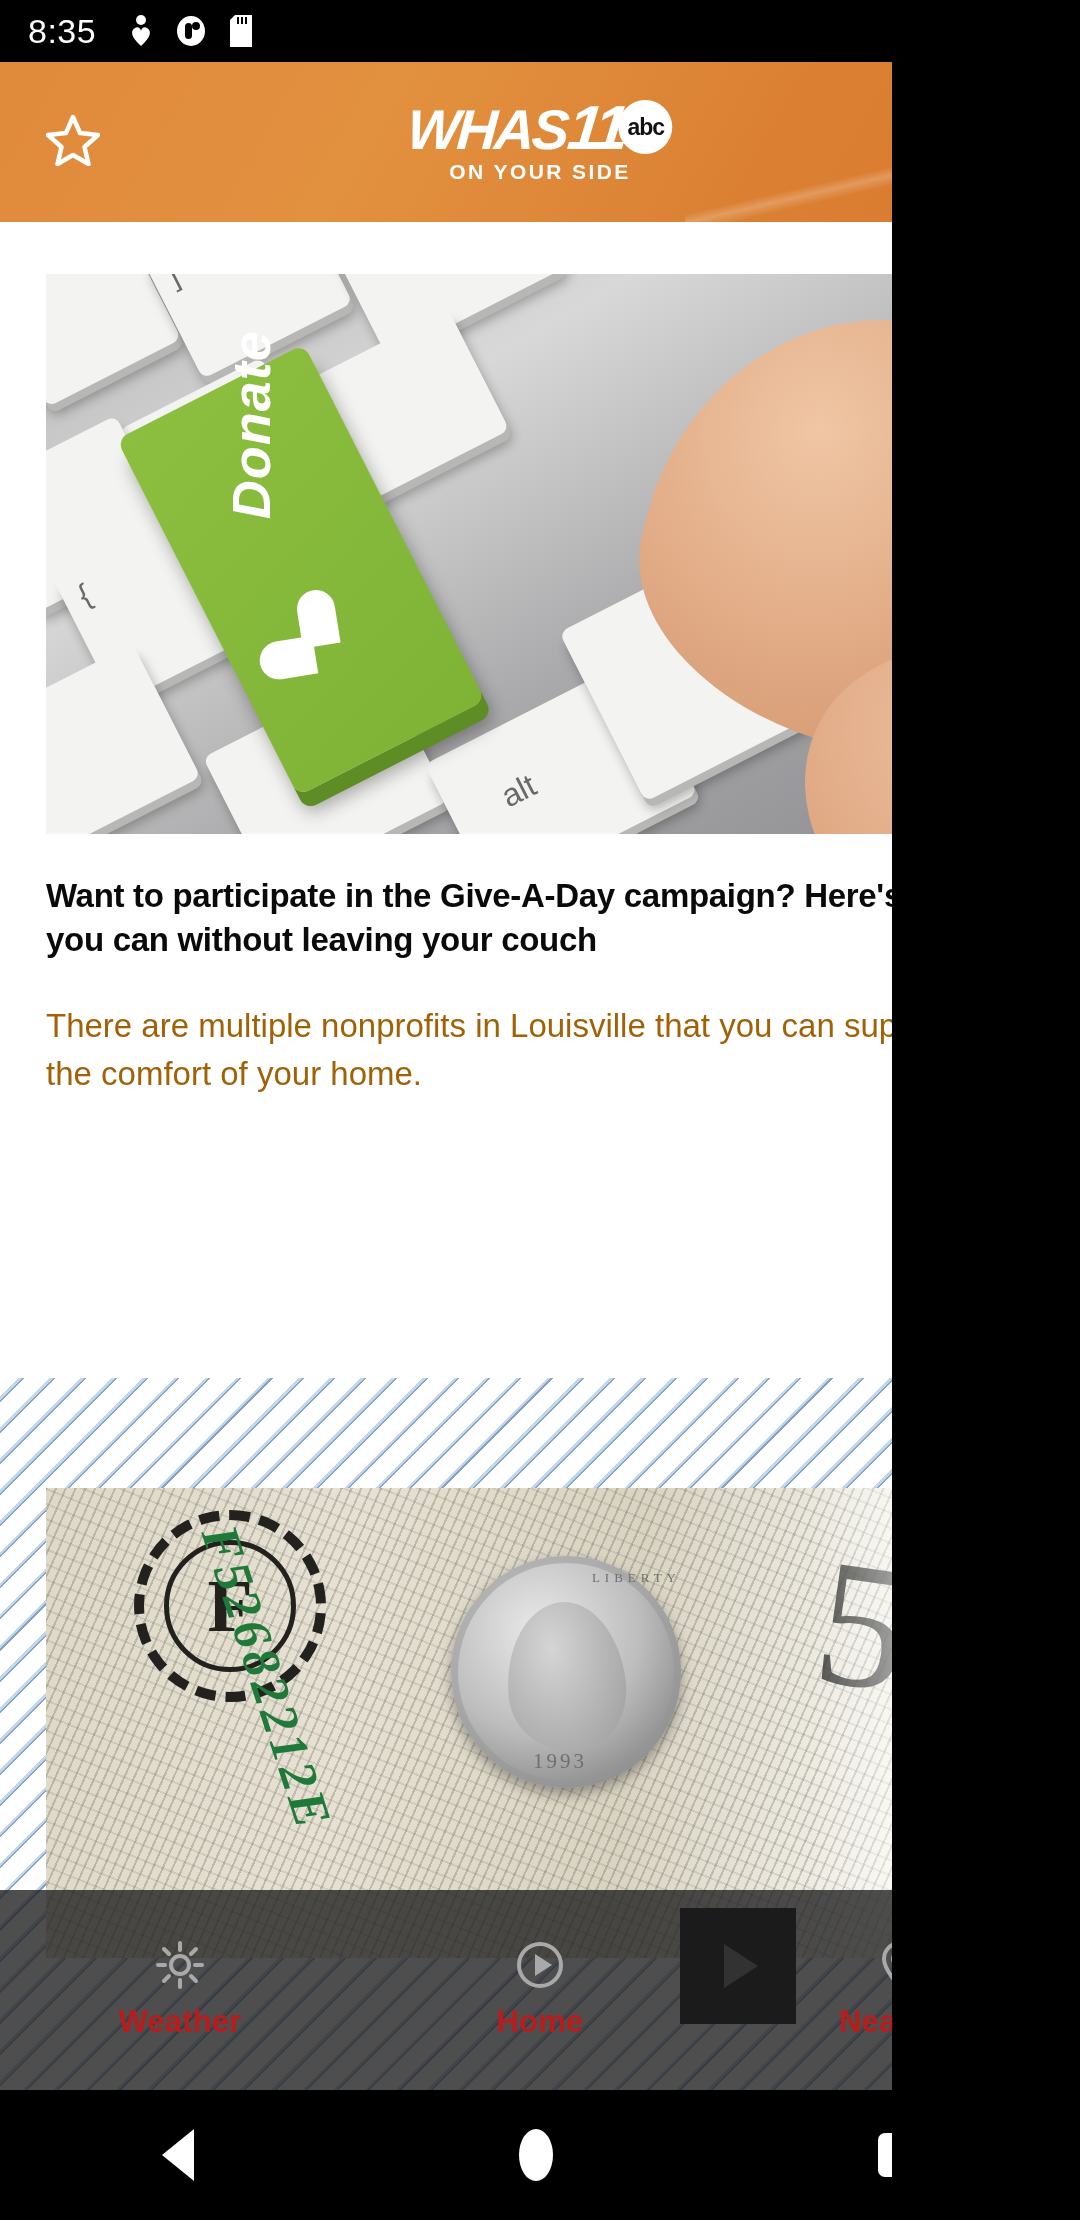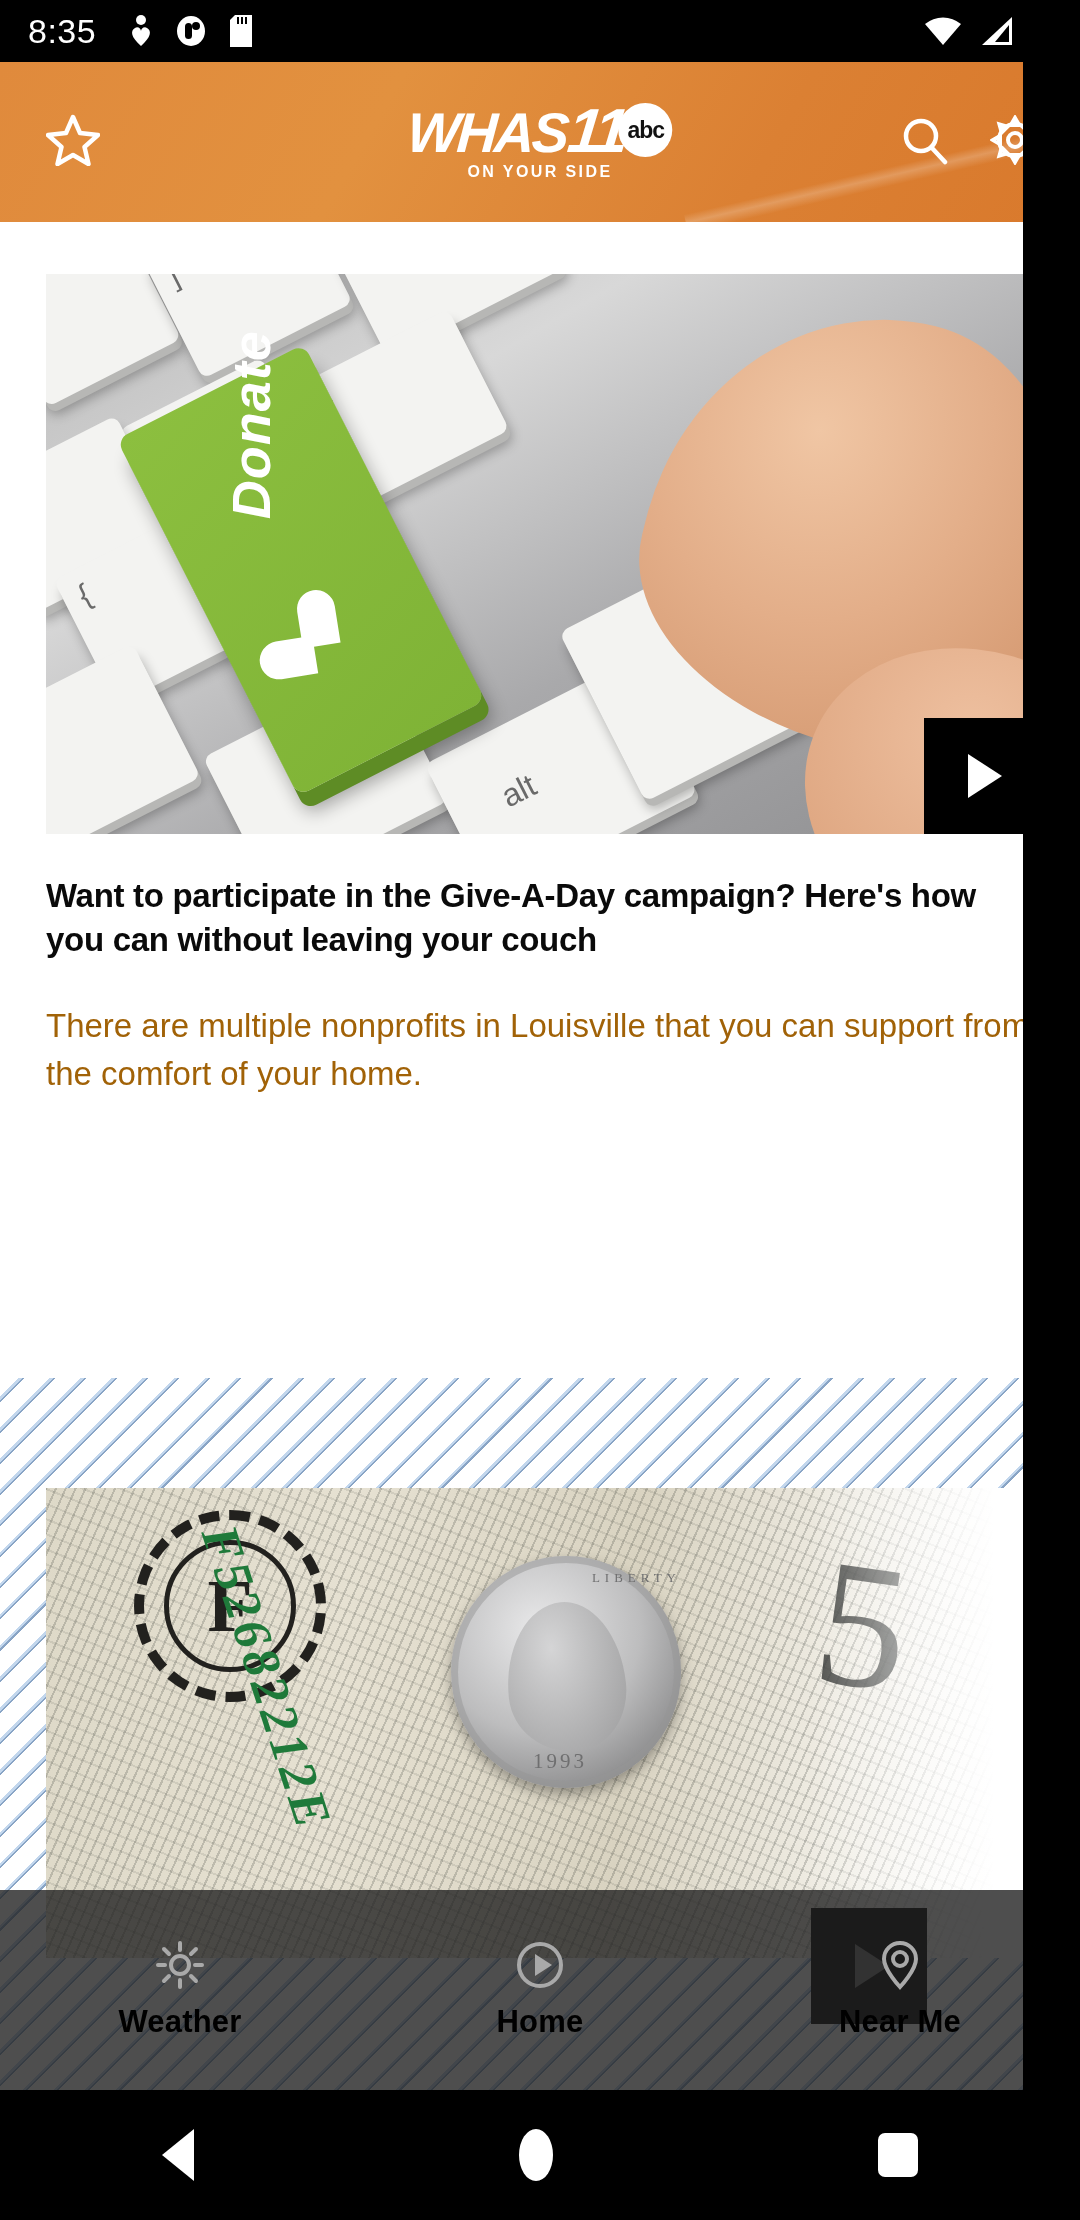--- a/index.html
+++ b/index.html
@@ -1,18 +1,18 @@
 <!DOCTYPE html>
 <html><head>
 <meta charset="utf-8">
 <style>
   * { margin:0; padding:0; box-sizing:border-box; }
   html,body { width:1080px; height:2220px; background:#000; overflow:hidden;
               font-family:"Liberation Sans", sans-serif; }
-  #app { position:relative; width:1023px; height:2220px; background:#fff; overflow:hidden; }
+  #app { position:relative; width:892px; height:2220px; background:#fff; overflow:hidden; }
 
   
   .statusbar { position:absolute; left:0; top:0; width:1080px; height:62px;
                background:#000; display:flex; align-items:center; }
   .sb-time { color:#fff; font-size:34px; font-weight:400; margin-left:28px;
              letter-spacing:.5px; }
   .sb-left-icons { display:flex; align-items:center; gap:22px; margin-left:32px; }
   .sb-right { margin-left:auto; margin-right:26px; display:flex; align-items:center; gap:18px; }
   .sb-icon svg { display:block; }
 
@@ -28,21 +28,21 @@
               display:flex; flex-direction:column; align-items:center; }
   .logo-row { display:flex; align-items:flex-end; }
   .logo-whas { color:#fff; font-size:56px; font-weight:900; font-style:italic;
                letter-spacing:-3px; line-height:.92;
                font-family:"Liberation Sans", sans-serif; transform:skewX(-4deg); }
   .logo-11 { color:#fff; font-size:62px; font-weight:900; font-style:italic;
              letter-spacing:-4px; line-height:.88; transform:skewX(-6deg); margin-left:2px; }
   .logo-abc { width:54px; height:54px; border-radius:50%; background:#fff; color:#111;
               font-size:23px; font-weight:700; display:flex; align-items:center;
               justify-content:center; margin-left:-6px; margin-bottom:2px; letter-spacing:-1px;text-align:right; }
-  .logo-tag { color:#fff; font-size:16px; font-weight:700; letter-spacing:2.4px; margin-top:4px; }
+  .logo-tag { color:#fff; font-size:21px; font-weight:700; letter-spacing:2.4px; margin-top:4px; }
   .hdr-actions { position:absolute; right:40px; display:flex; align-items:center; gap:40px; }
 
   
   .card1 { position:absolute; left:46px; top:274px; width:994px; }
   .media { position:relative; width:994px; height:560px; overflow:hidden; background:#9a9a9a; }
   .kb { position:absolute; inset:0; background:
         linear-gradient(150deg,#b9b9b9 0%, #d8d8d8 30%, #a9a9ab 62%, #8e8e90 100%); }
   .key { position:absolute; background:#f3f3f1; border-radius:9px;
          box-shadow:0 8px 0 #b7b7b5, 0 12px 12px rgba(0,0,0,.28);
          transform:rotate(-27deg); }
@@ -117,21 +117,21 @@
             font-family:"Liberation Serif", serif; }
   .five { position:absolute; right:132px; top:34px; font-size:180px; color:#2b2d2b;
           font-family:"Liberation Serif", serif; opacity:.82; transform:rotate(8deg); }
 
   
   .bottomnav { position:absolute; left:0; bottom:130px; width:1080px; height:200px;
                background:rgba(34,34,34,.80); display:flex; align-items:center; }
   .nav-item { flex:1; display:flex; flex-direction:column; align-items:center; gap:14px; }
   .nav-label { font-size:31px; font-weight:700; letter-spacing:.2px; }
   .nav-item.active .nav-label { color:#ffffff; }
-  .nav-item.dim .nav-label { color:#000000;text-align:center; }
+  .nav-item.dim .nav-label { color:#b91c1c;text-align:center; }
   .nav-item.active svg { stroke:#ffffff; }
   .nav-item.dim svg { stroke:#a9a9a9; }
   .nav-overlay-play { position:absolute; right:96px; bottom:196px; width:116px; height:116px;
                       background:#000; display:flex; align-items:center; justify-content:center; }
   .nav-overlay-play i { width:0; height:0; border-left:34px solid rgba(255,255,255,.45);
                         border-top:22px solid transparent; border-bottom:22px solid transparent;
                         margin-left:6px; }
 
   
   .androidnav { position:absolute; left:0; bottom:0; width:1080px; height:130px;

